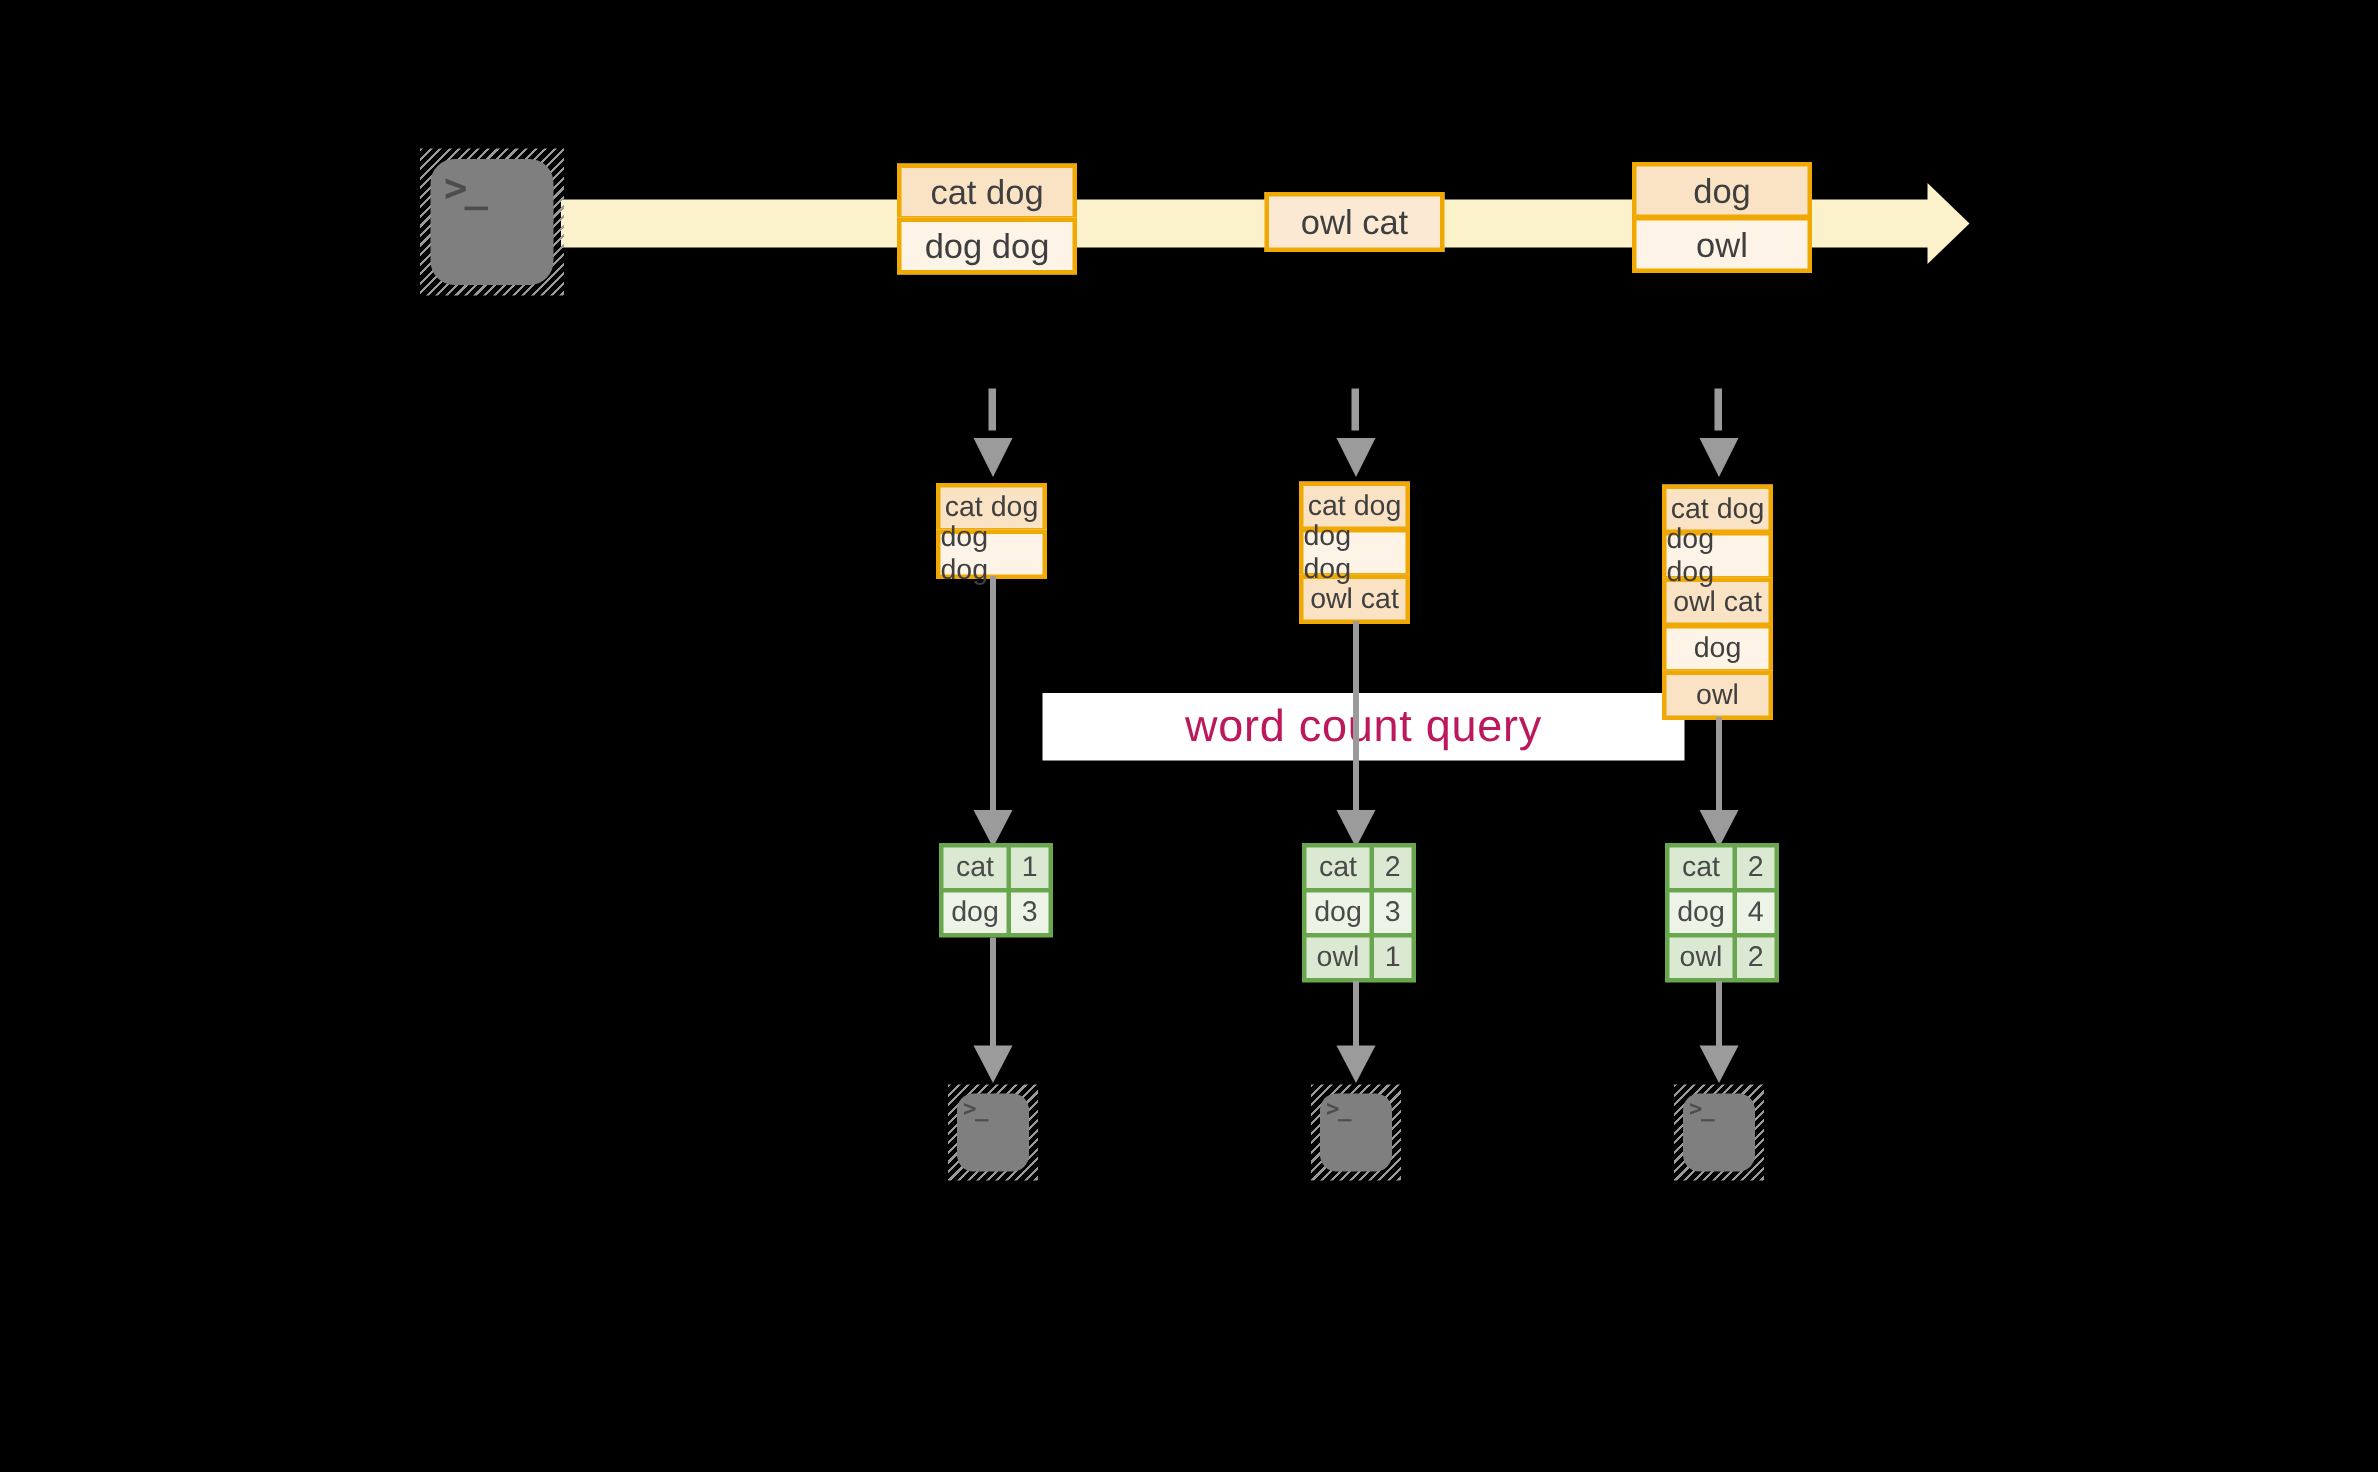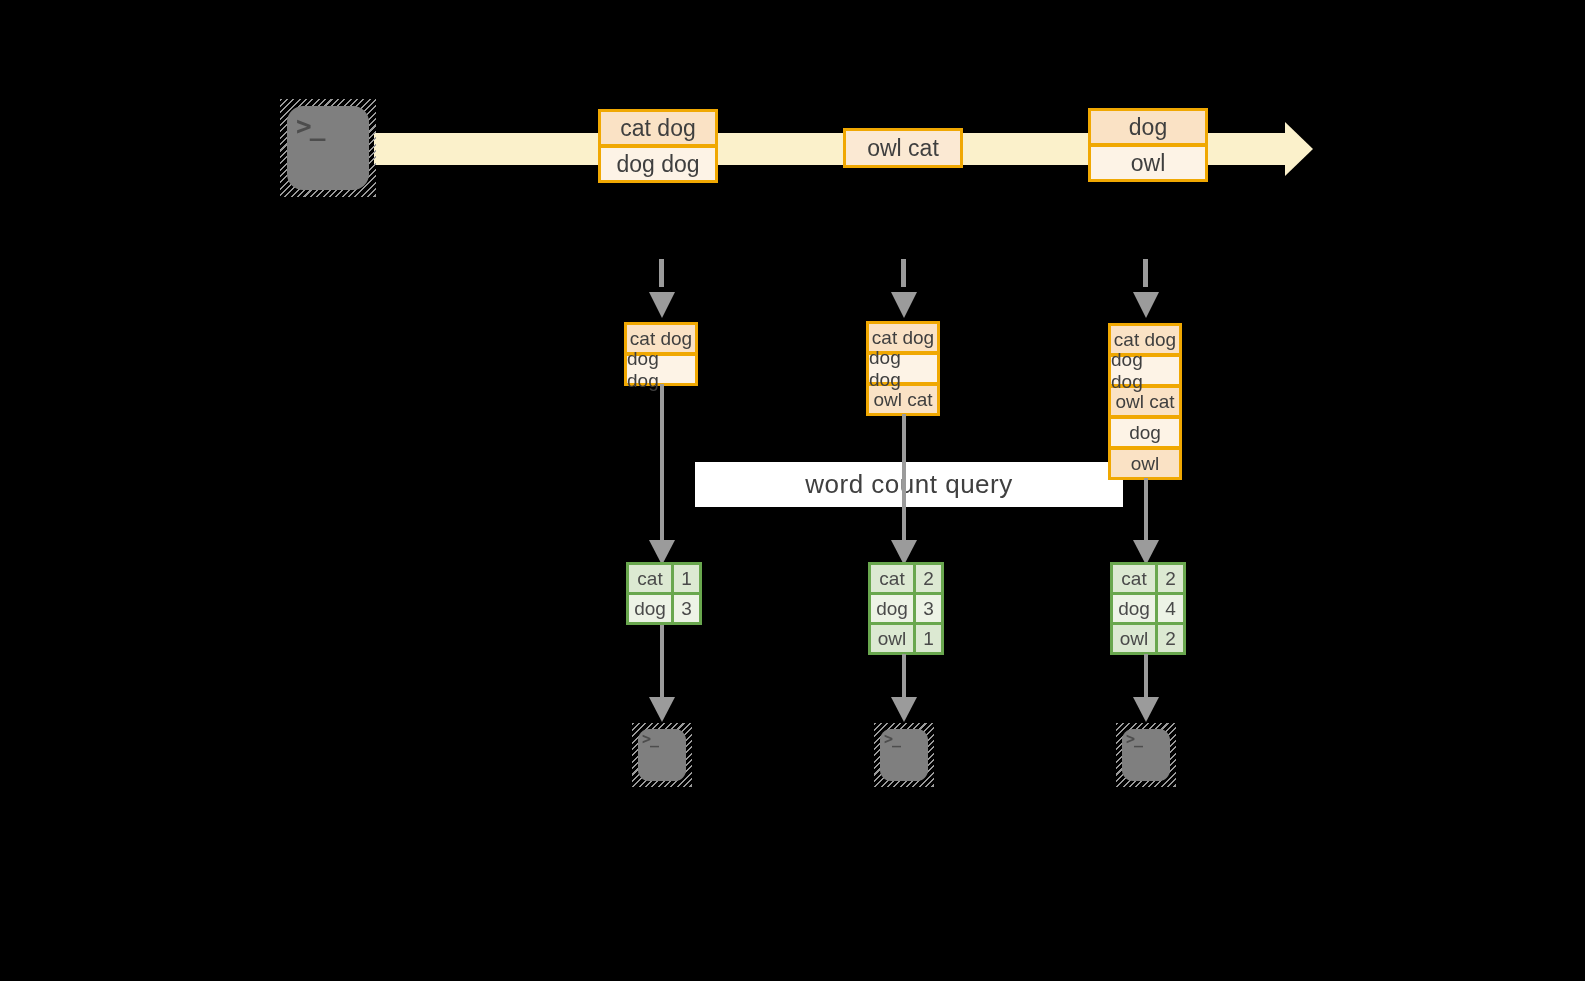--- a/index.html
+++ b/index.html
@@ -74,21 +74,21 @@
   
   .dash{width:5px;height:28px;background:var(--arrow);}
   .dhead{width:0;height:0;border-left:13px solid transparent;border-right:13px solid transparent;border-top:26px solid var(--arrow);}
   .line{width:4px;background:var(--arrow);z-index:2;}
   .head{width:0;height:0;border-left:13px solid transparent;border-right:13px solid transparent;border-top:25px solid var(--arrow);z-index:2;}
 
   
   #query-banner{
     left:695px;top:462px;width:428px;height:45px;background:#fff;z-index:1;
     display:flex;align-items:center;justify-content:center;
-    font-size:26px;font-weight:300;color:#404040;letter-spacing:0.5px;
+    font-size:30px;font-weight:300;color:#be185d;letter-spacing:0.5px;
   }
 
   
   .count-table{
     display:grid;grid-template-columns:42px 25px;gap:3px;padding:3px;
     background:var(--green);z-index:2;
   }
   .count-table .cell{
     height:27px;display:flex;align-items:center;justify-content:center;
     font-size:19px;color:#4a4a4a;

